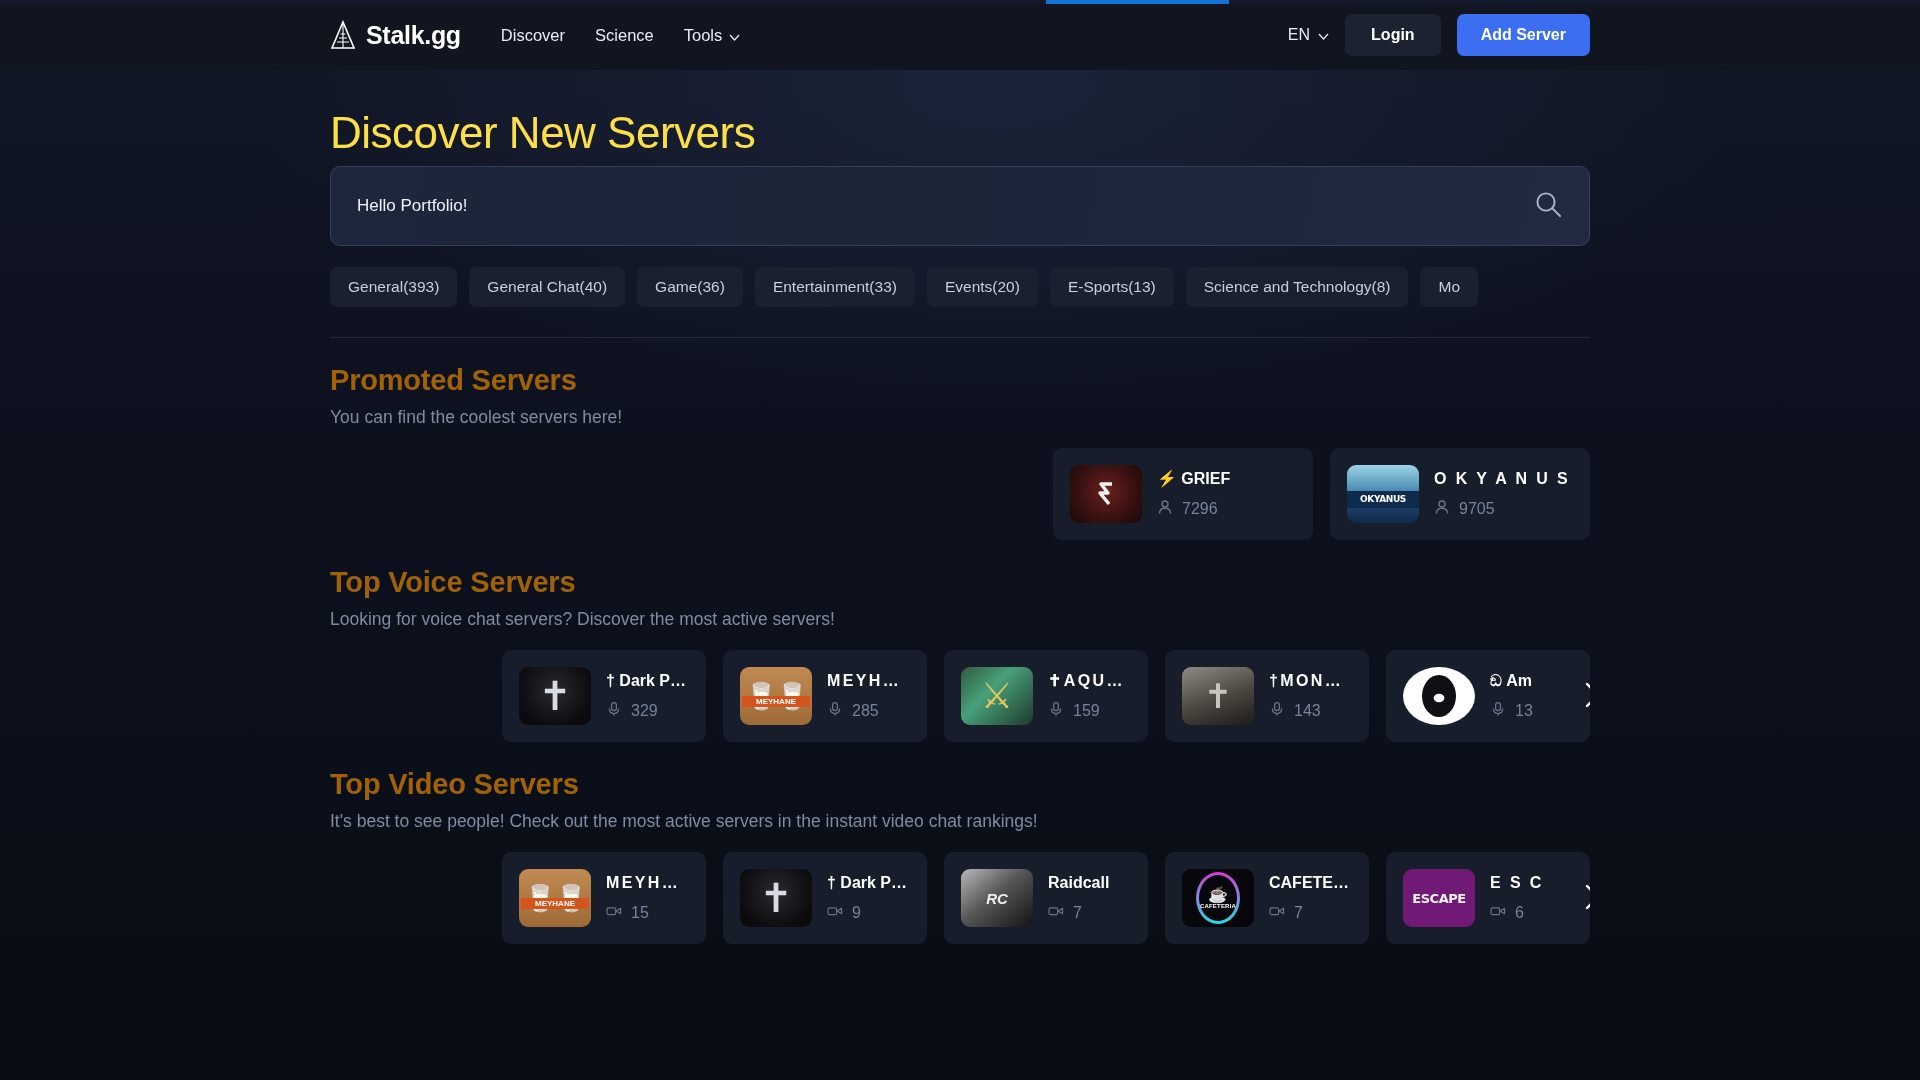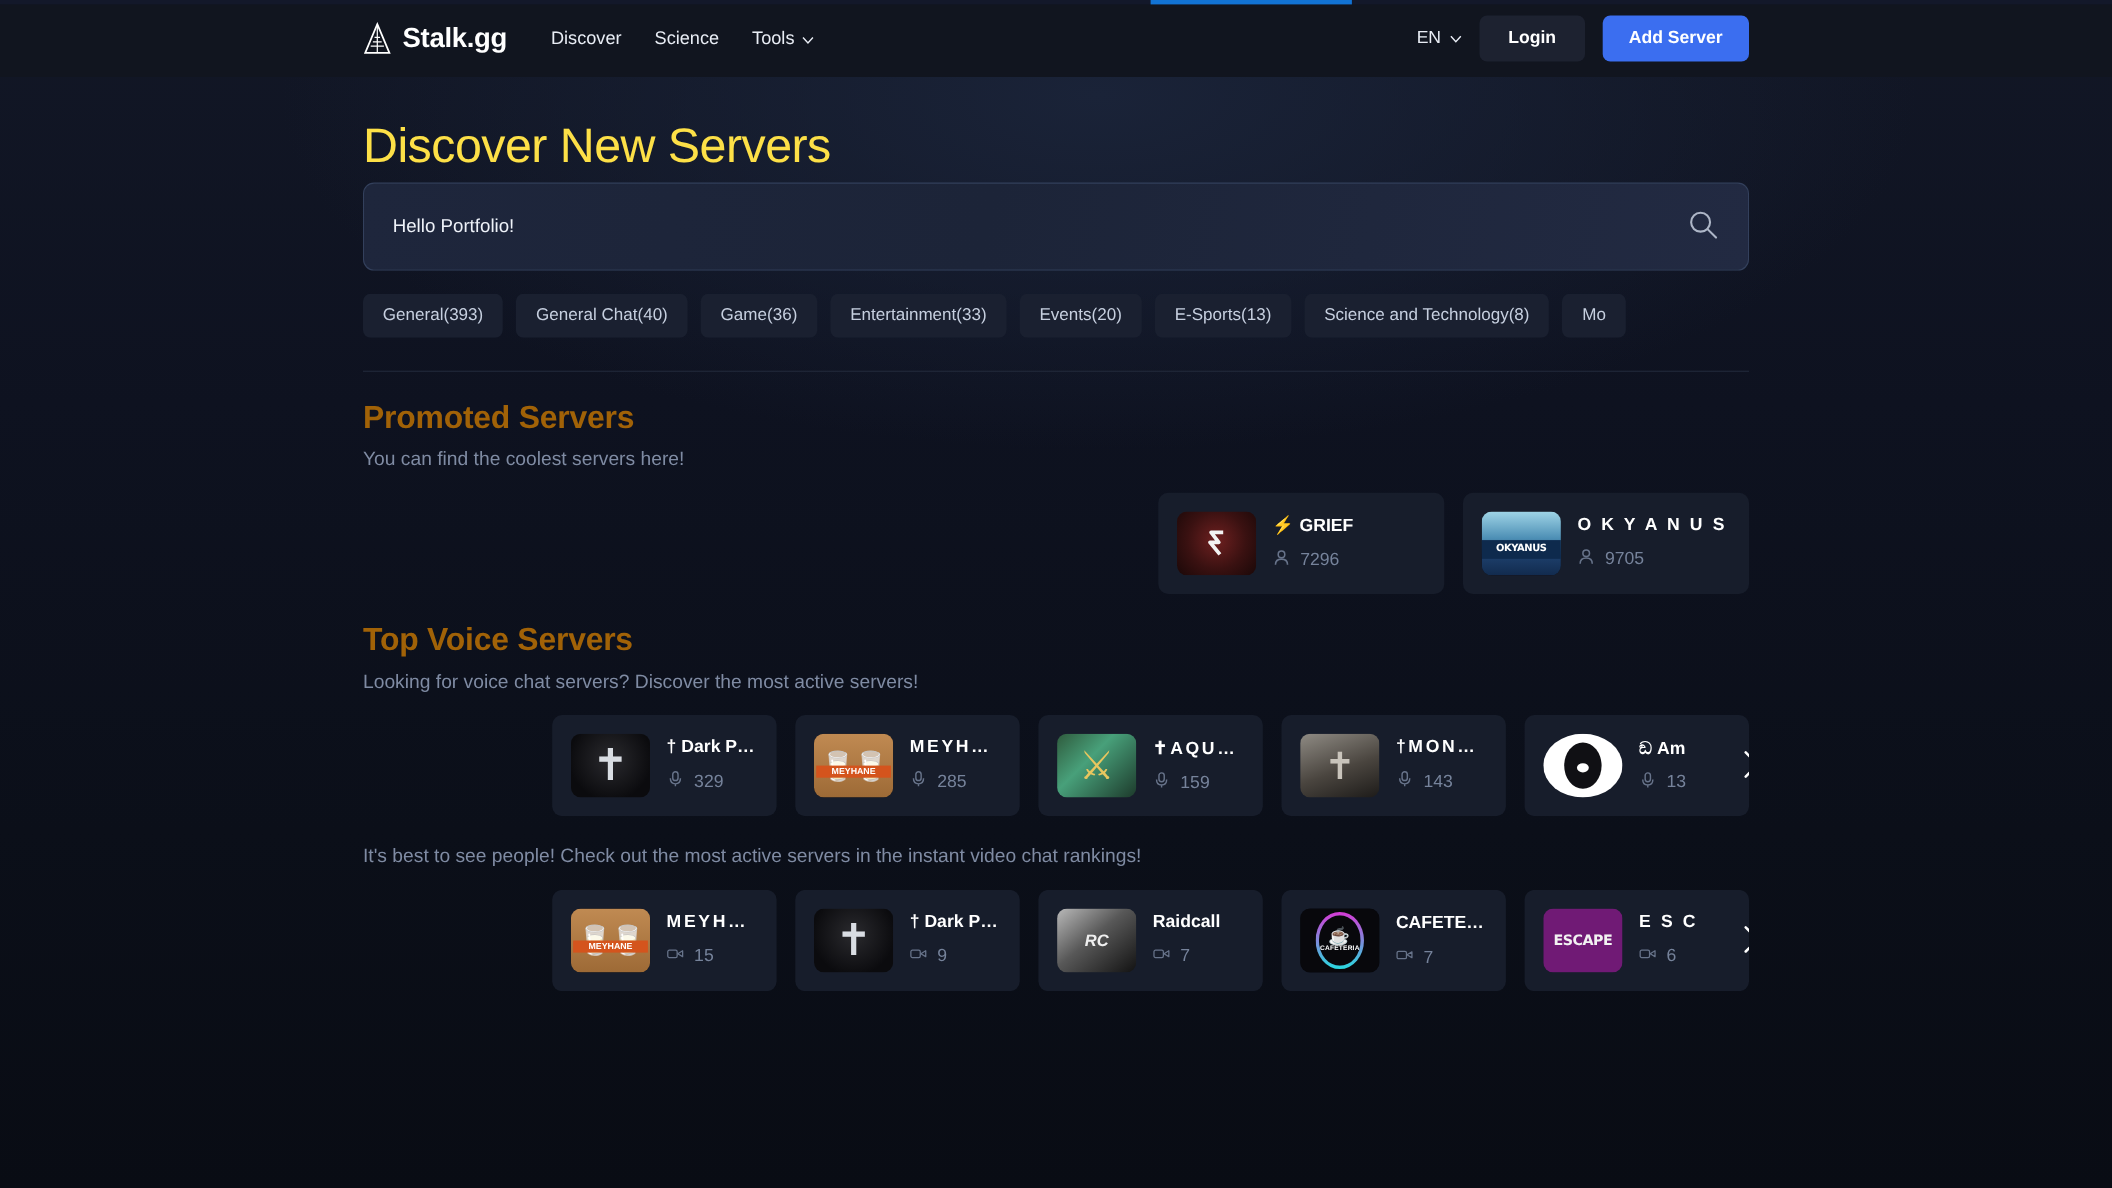--- a/index.html
+++ b/index.html
@@ -374,20 +374,21 @@
         <span>
           <svg viewBox="0 0 22 30">
               <path d="M6 4 L17 15 L6 26" fill="none" stroke="#ffffff" stroke-width="2.3" stroke-linecap="round" stroke-linejoin="round"></path>
             </svg>
         </span>
       </button>
     </div>
   </section>
 
   <section>
+    <div class="sec-title">Top Video Servers</div>
     <div class="sec-sub">It's best to see people! Check out the most active servers in the instant video chat rankings!</div>
     <div class="row clip">
 
       <div class="card scroller">
         <div class="thumb">
             <div class="art-meyhane">
               <span class="glasses">🥛🥛</span>
               <span class="lbl">MEYHANE</span>
             </div>
           </div>

